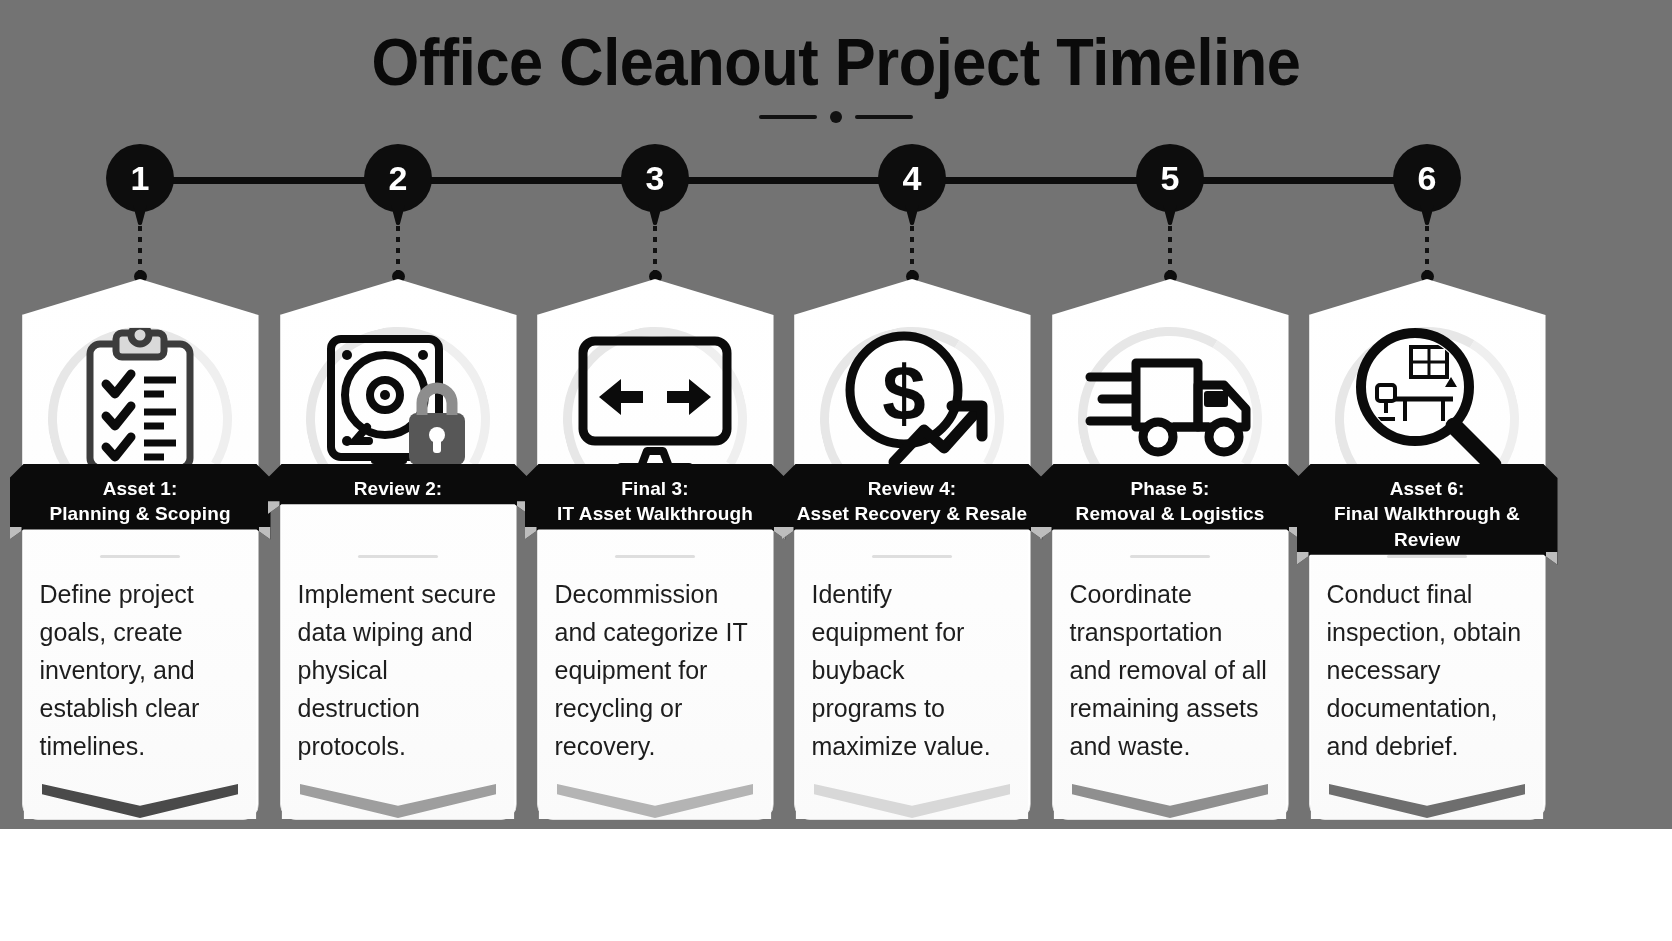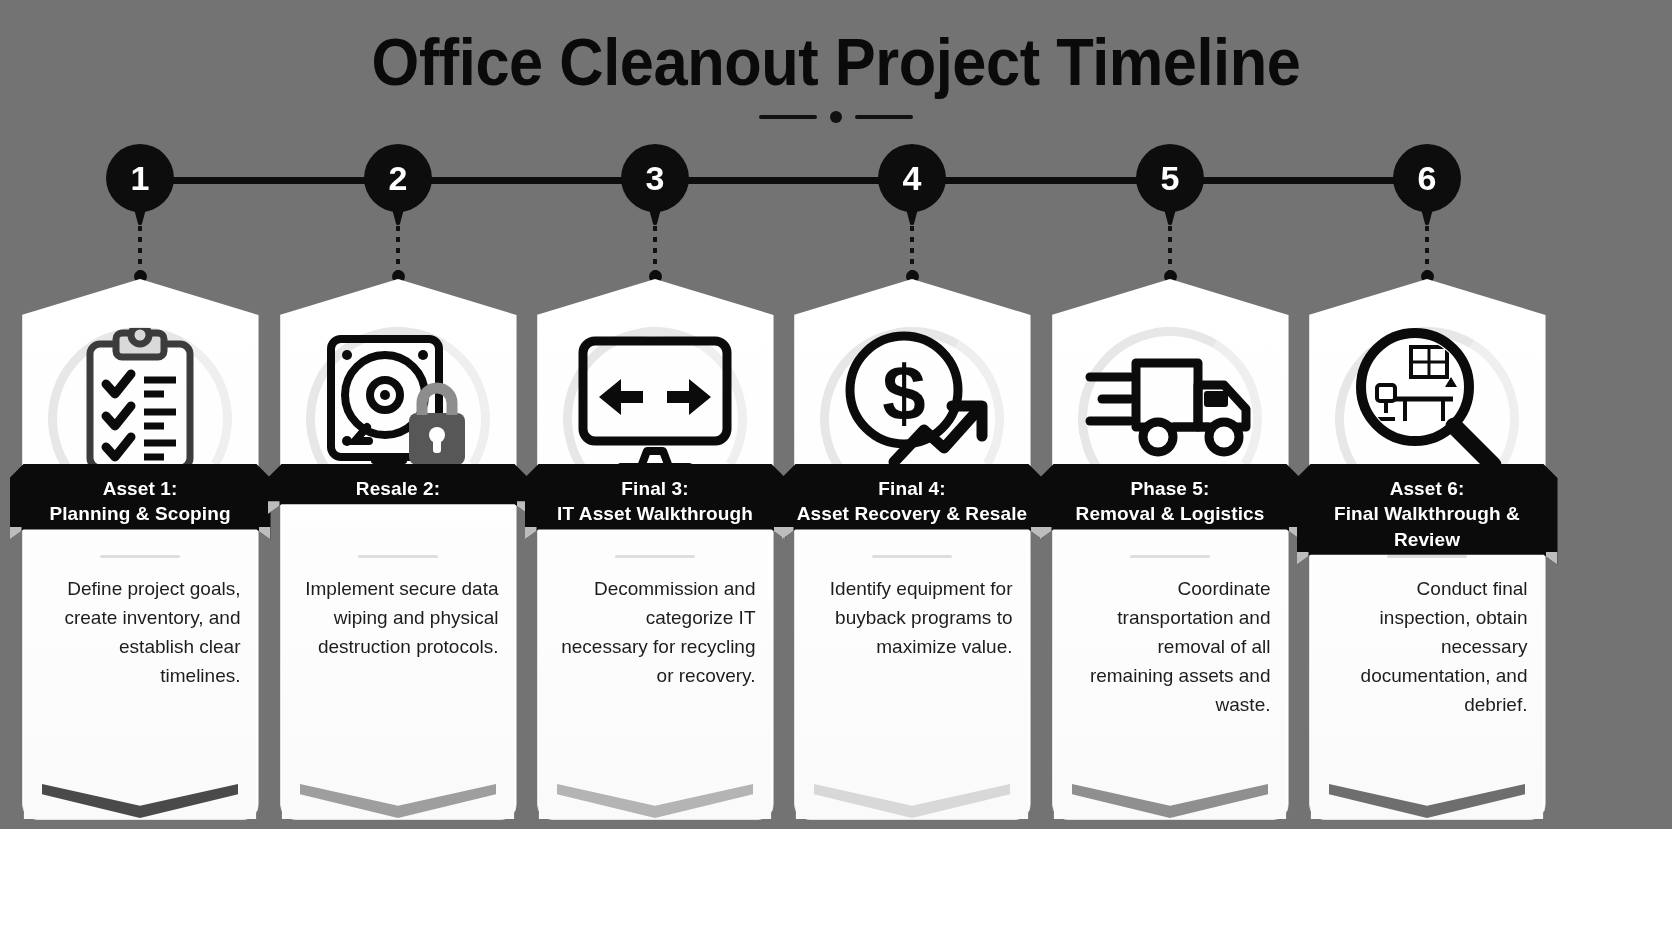--- a/index.html
+++ b/index.html
@@ -103,23 +103,23 @@
   }
   .ribbon .shadow-l { left: 0; clip-path: polygon(0 0, 100% 0, 100% 60%, 0 100%); }
   .ribbon .shadow-r { right: 0; clip-path: polygon(0 0, 100% 0, 100% 100%, 0 60%); }
 
   .sep {
     position: absolute; left: 50%; margin-left: -40px; width: 80px; height: 3px;
     background: #dedede; border-radius: 2px;
   }
   .desc {
     position: absolute; left: 18px; width: calc(100% - 36px);
-    text-align: right;
+    text-align: left;
     font-family: "Liberation Sans", sans-serif;
-    font-size: 19px; line-height: 1.52; color: #1d1d1d;
+    font-size: 25px; line-height: 1.52; color: #1d1d1d;
   }
   .chevron {
     position: absolute; bottom: 2px; left: 50%; margin-left: -98px;
     width: 196px; height: 34px;
     clip-path: polygon(0 0, 50% 64%, 100% 0, 100% 30%, 50% 100%, 0 30%);
   }
 </style>
 </head>
 <body>
 
@@ -222,21 +222,21 @@
       <circle cx="24" cy="112" r="5" fill="#0b0b0b"></circle>
       <path d="M44 98 l-12 14 h14" stroke="#0b0b0b" stroke-width="8" stroke-linecap="round" fill="none"></path>
       <rect x="48" y="126" width="36" height="9" rx="3" fill="#0b0b0b"></rect>
       <rect x="86" y="84" width="56" height="52" rx="8" fill="#575757"></rect>
       <path d="M99 86v-12a15 15 0 0 1 30 0v12" stroke="#8d8d8d" stroke-width="11" fill="none"></path>
       <circle cx="114" cy="106" r="8" fill="#fff"></circle>
       <rect x="110" y="108" width="8" height="16" rx="3" fill="#fff"></rect>
     </svg>
         </div>
         <div class="ribbon" style="top: 185px;">
-          <div>Resale 2:</div>
+          <div>Review 2:</div>
           <span class="shadow-l"></span>
           <span class="shadow-r"></span>
         </div>
         <div class="sep" style="top: 276px;"></div>
         <div class="desc" style="top: 296px;">Implement secure data wiping and physical destruction protocols.</div>
         <div class="chevron" style="background: rgb(158, 158, 158);"></div>
       </div>
       <div class="card" style="left: 655px;">
         <div class="card-shell"></div>
         <div class="arc"></div>
@@ -251,36 +251,36 @@
       </g>
     </svg>
         </div>
         <div class="ribbon" style="top: 185px;">
           <div>Final 3:</div>
           <div>IT Asset Walkthrough</div>
           <span class="shadow-l"></span>
           <span class="shadow-r"></span>
         </div>
         <div class="sep" style="top: 276px;"></div>
-        <div class="desc" style="top: 296px;">Decommission and categorize IT necessary for recycling or recovery.</div>
+        <div class="desc" style="top: 296px;">Decommission and categorize IT equipment for recycling or recovery.</div>
         <div class="chevron" style="background: rgb(180, 180, 180);"></div>
       </div>
       <div class="card" style="left: 912px;">
         <div class="card-shell"></div>
         <div class="arc"></div>
         <div class="icon-wrap">
     <svg width="160" height="150" viewBox="0 0 160 150" fill="none">
       <circle cx="72" cy="62" r="54" stroke="#0b0b0b" stroke-width="9"></circle>
       <text x="72" y="92" text-anchor="middle" font-family="Liberation Sans, sans-serif" font-size="78" font-weight="700" fill="#0b0b0b">$</text>
       <path d="M62 134 L92 102 L112 120 L146 82" stroke="#0b0b0b" stroke-width="11" fill="none" stroke-linecap="round" stroke-linejoin="round"></path>
       <path d="M120 78 h30 v30" stroke="#0b0b0b" stroke-width="11" fill="none" stroke-linecap="round" stroke-linejoin="round"></path>
     </svg>
         </div>
         <div class="ribbon" style="top: 185px;">
-          <div>Final 4:</div>
+          <div>Review 4:</div>
           <div>Asset Recovery &amp; Resale</div>
           <span class="shadow-l"></span>
           <span class="shadow-r"></span>
         </div>
         <div class="sep" style="top: 276px;"></div>
         <div class="desc" style="top: 296px;">Identify equipment for buyback programs to maximize value.</div>
         <div class="chevron" style="background: rgb(216, 216, 216);"></div>
       </div>
       <div class="card" style="left: 1170px;">
         <div class="card-shell"></div>

